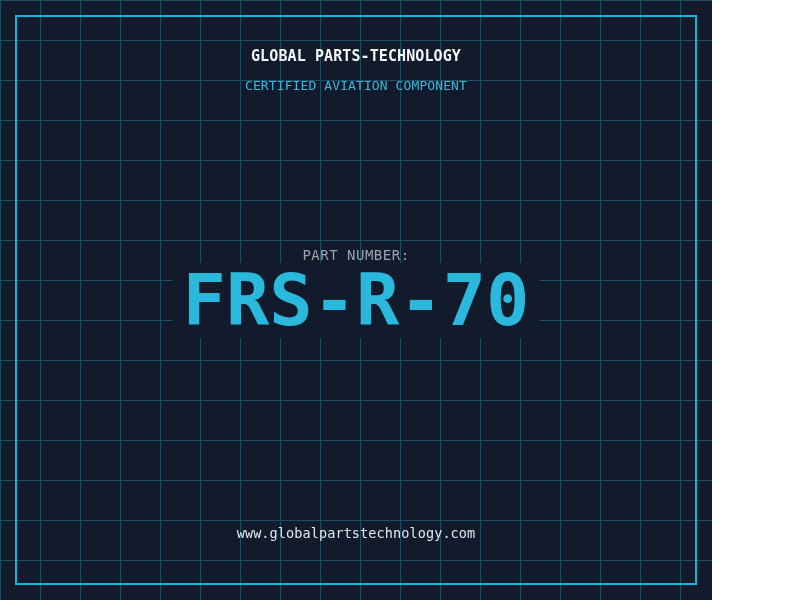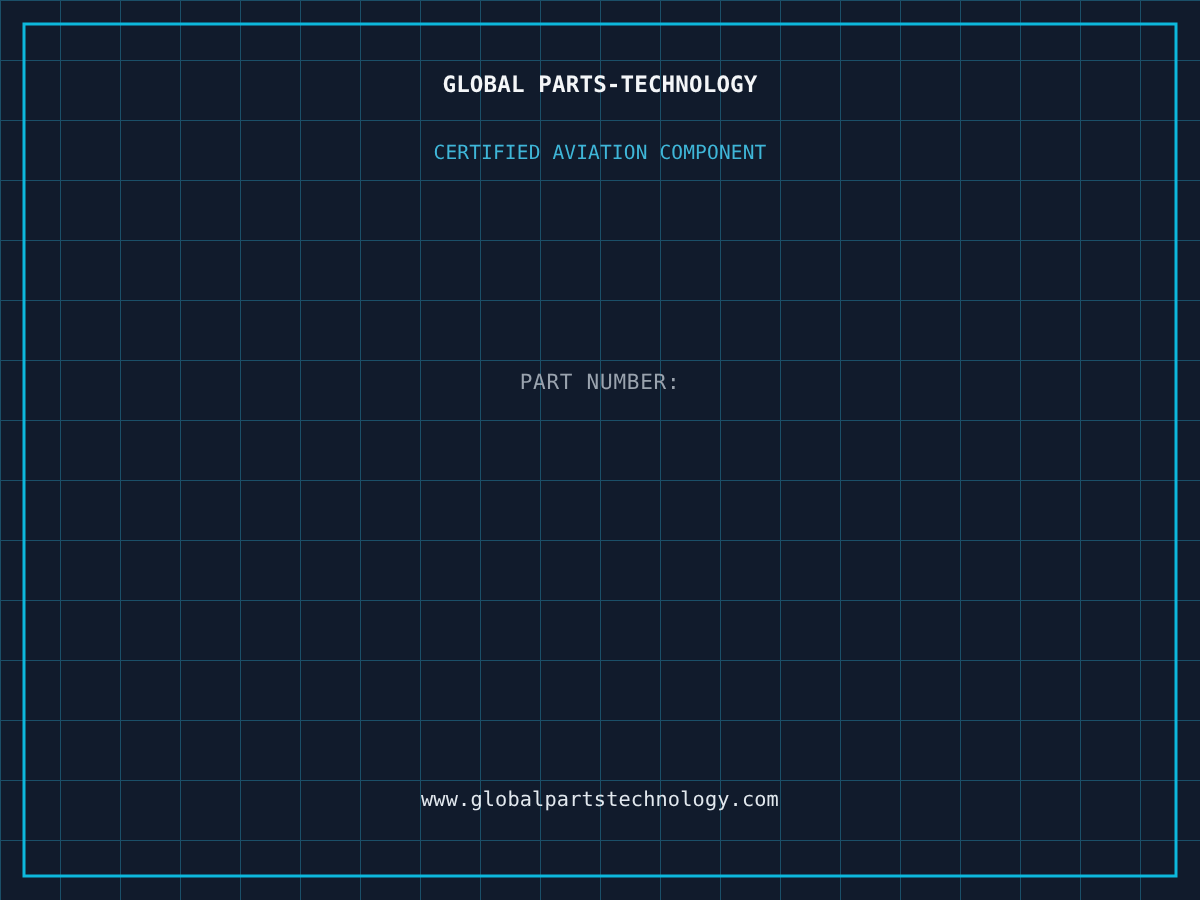--- a/index.html
+++ b/index.html
@@ -1,21 +1,21 @@
 <!DOCTYPE html>
 <html style="--bg: #111b2c; --grid: #1b4f68; --frame: #0db8dc; --title: #f4f6f8; --subtitle: #3fb6d8; --partLabel: #9aa3ae; --partNumber: #2ab8dc; --url: #e2e8ee;"><head>
 <meta charset="utf-8">
 <style>
   html, body {
     margin: 0;
     padding: 0;
   }
   .page {
     position: relative;
-    width: 800px;
+    width: 712px;
     height: 600px;
     overflow: hidden;
     background-color: var(--bg, #111b2c);
     background-image:
       linear-gradient(to right, var(--grid, #1b4f68) 1px, transparent 1px),
       linear-gradient(to bottom, var(--grid, #1b4f68) 1px, transparent 1px);
     background-size: 40px 40px;
     font-family: "DejaVu Sans Mono", "Liberation Mono", monospace;
   }
   .frame {
@@ -39,21 +39,20 @@
     font-size: 15px;
     font-weight: bold;
     letter-spacing: 0.1px;
     color: var(--title, #f4f6f8);
   }
   .subtitle {
     top: 78px;
     font-size: 13px;
     letter-spacing: 0.1px;
     color: var(--subtitle, #3fb6d8);
-    margin-top: 17px;
   }
   .part-label {
     top: 219px;
     font-size: 14px;
     letter-spacing: 0.5px;
     color: var(--partLabel, #9aa3ae);
     margin-top: 28px;
   }
   .part-number-row {
     position: absolute;
@@ -83,15 +82,18 @@
 
 <div class="page">
   <div class="frame"></div>
 
   <div class="line title">GLOBAL PARTS-TECHNOLOGY</div>
 
   <div class="line subtitle">CERTIFIED AVIATION COMPONENT</div>
 
   <div class="line part-label">PART NUMBER:</div>
 
+  <div class="part-number-row">
+    <span class="part-number">FRS-R-70</span>
+  </div>
 
   <div class="line url">www.globalpartstechnology.com</div>
 </div>
 
 </body></html>

